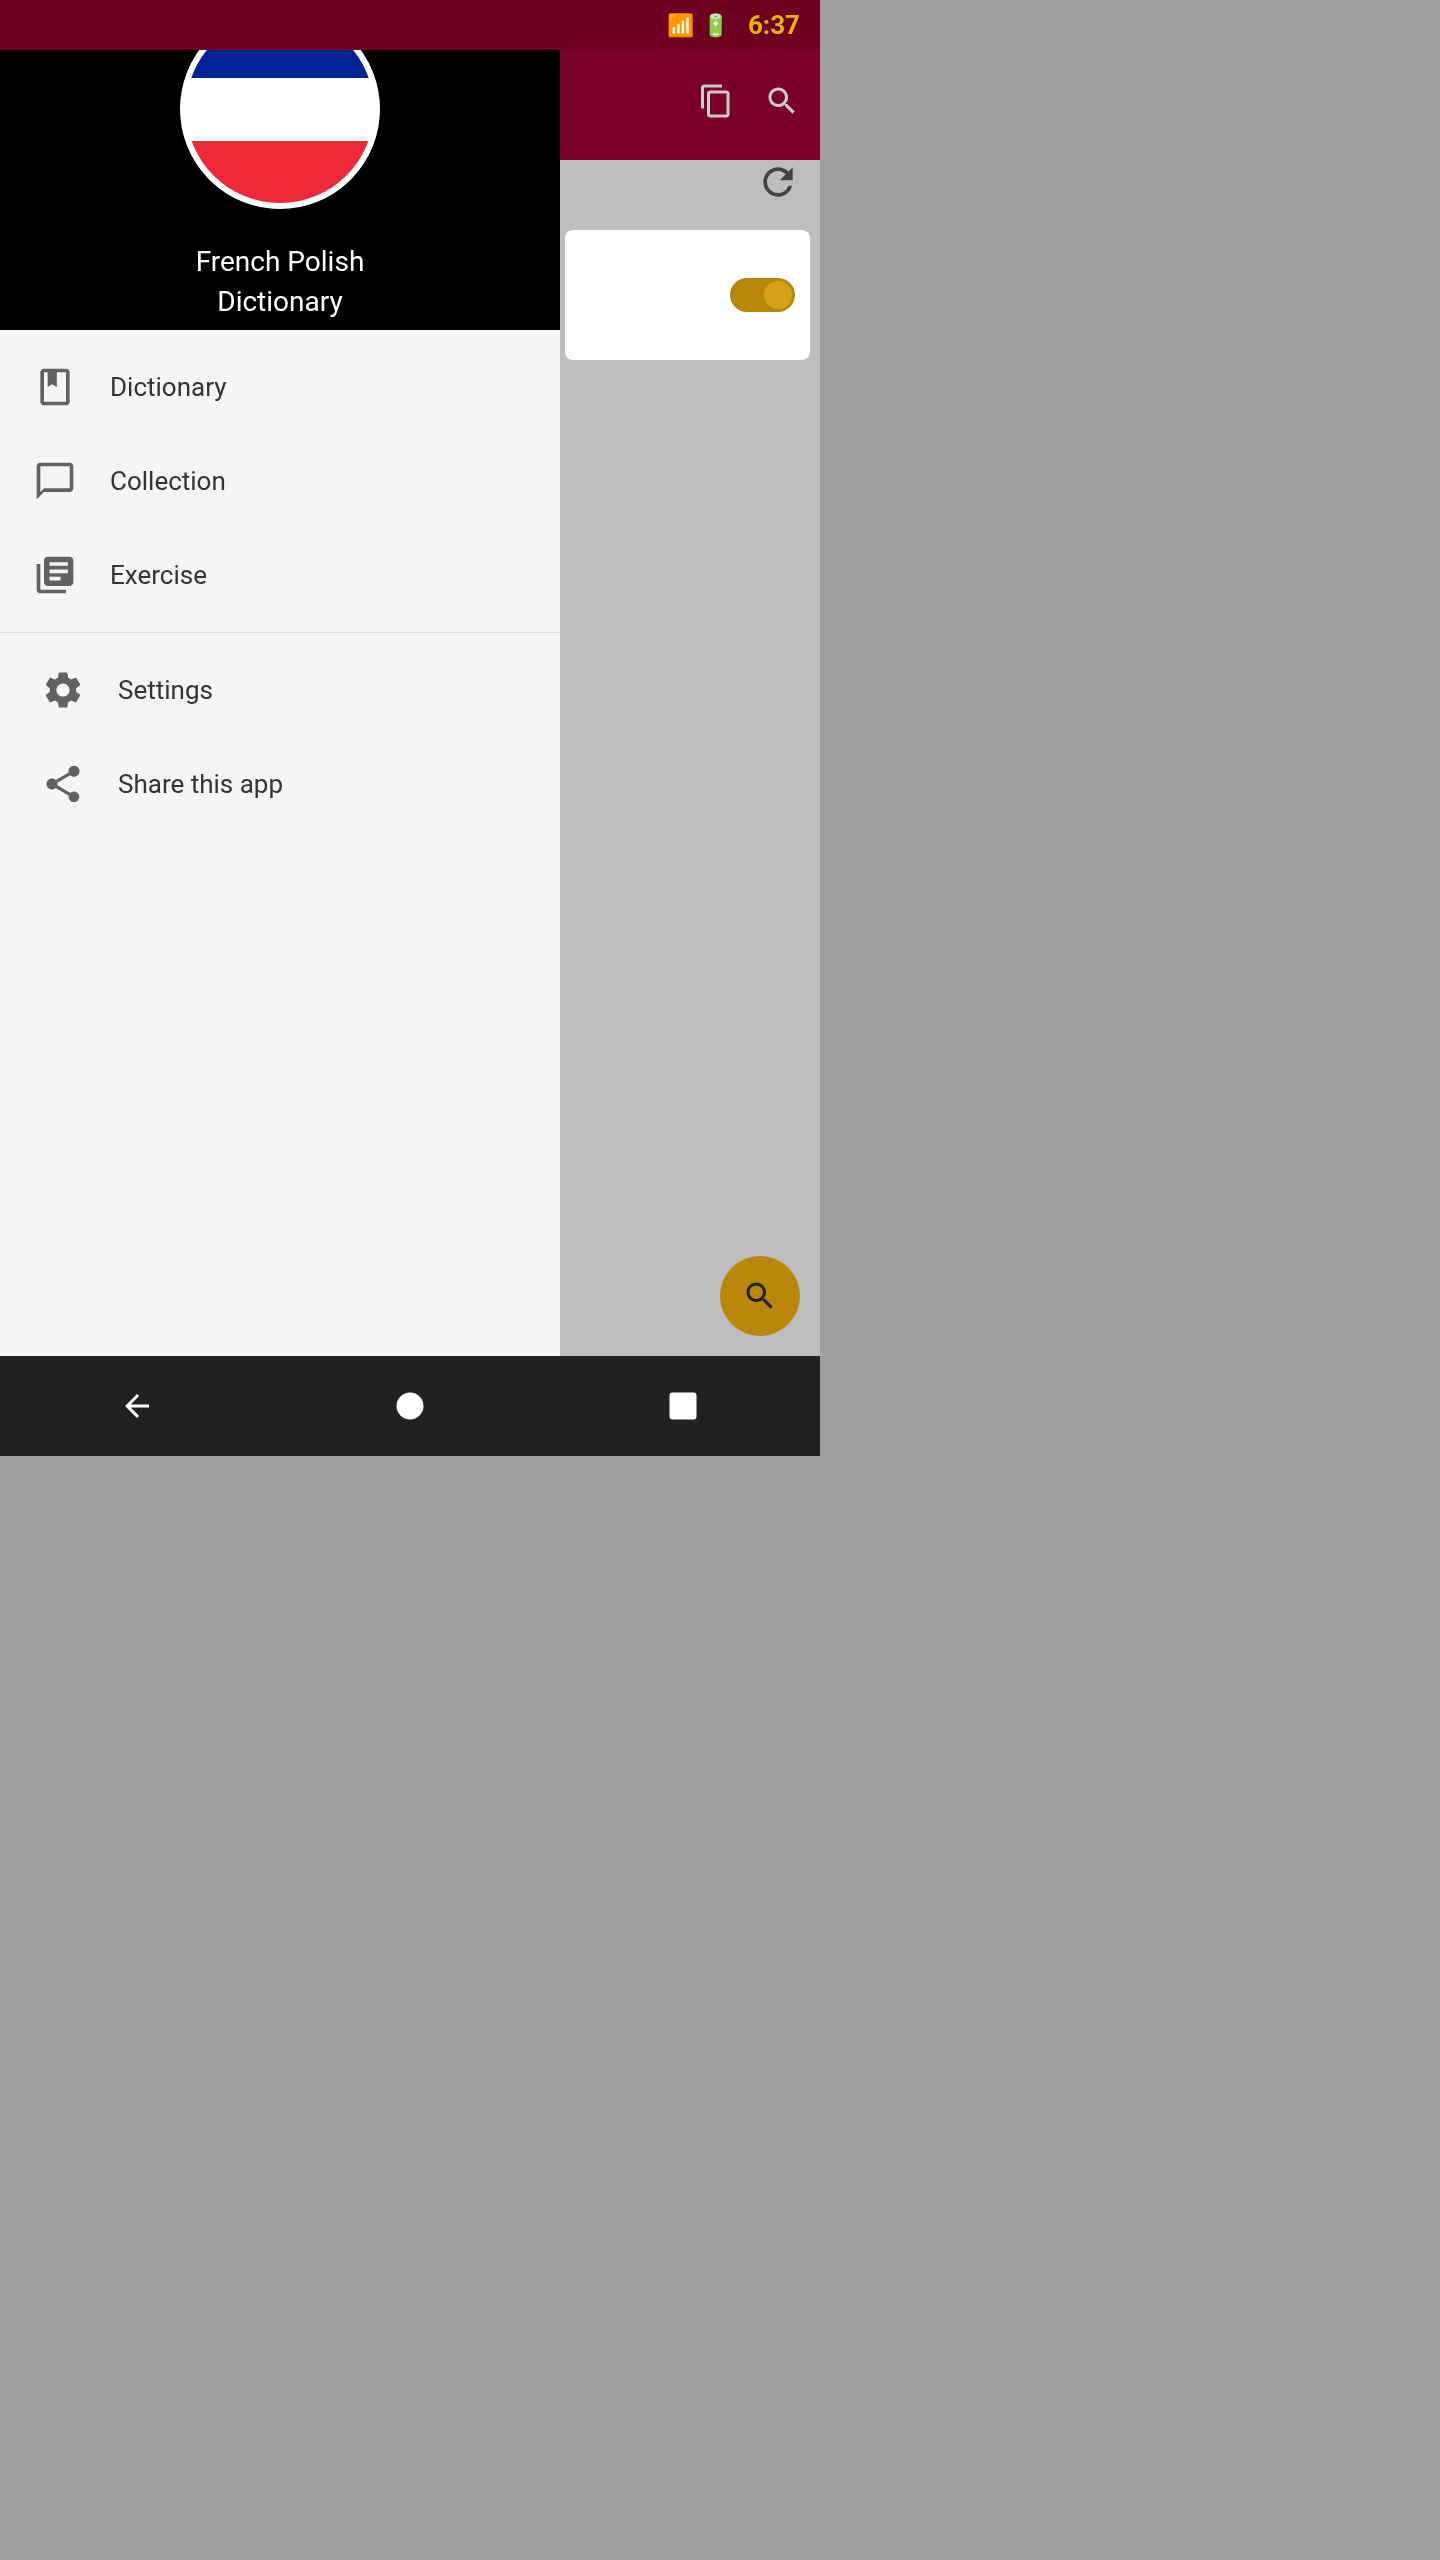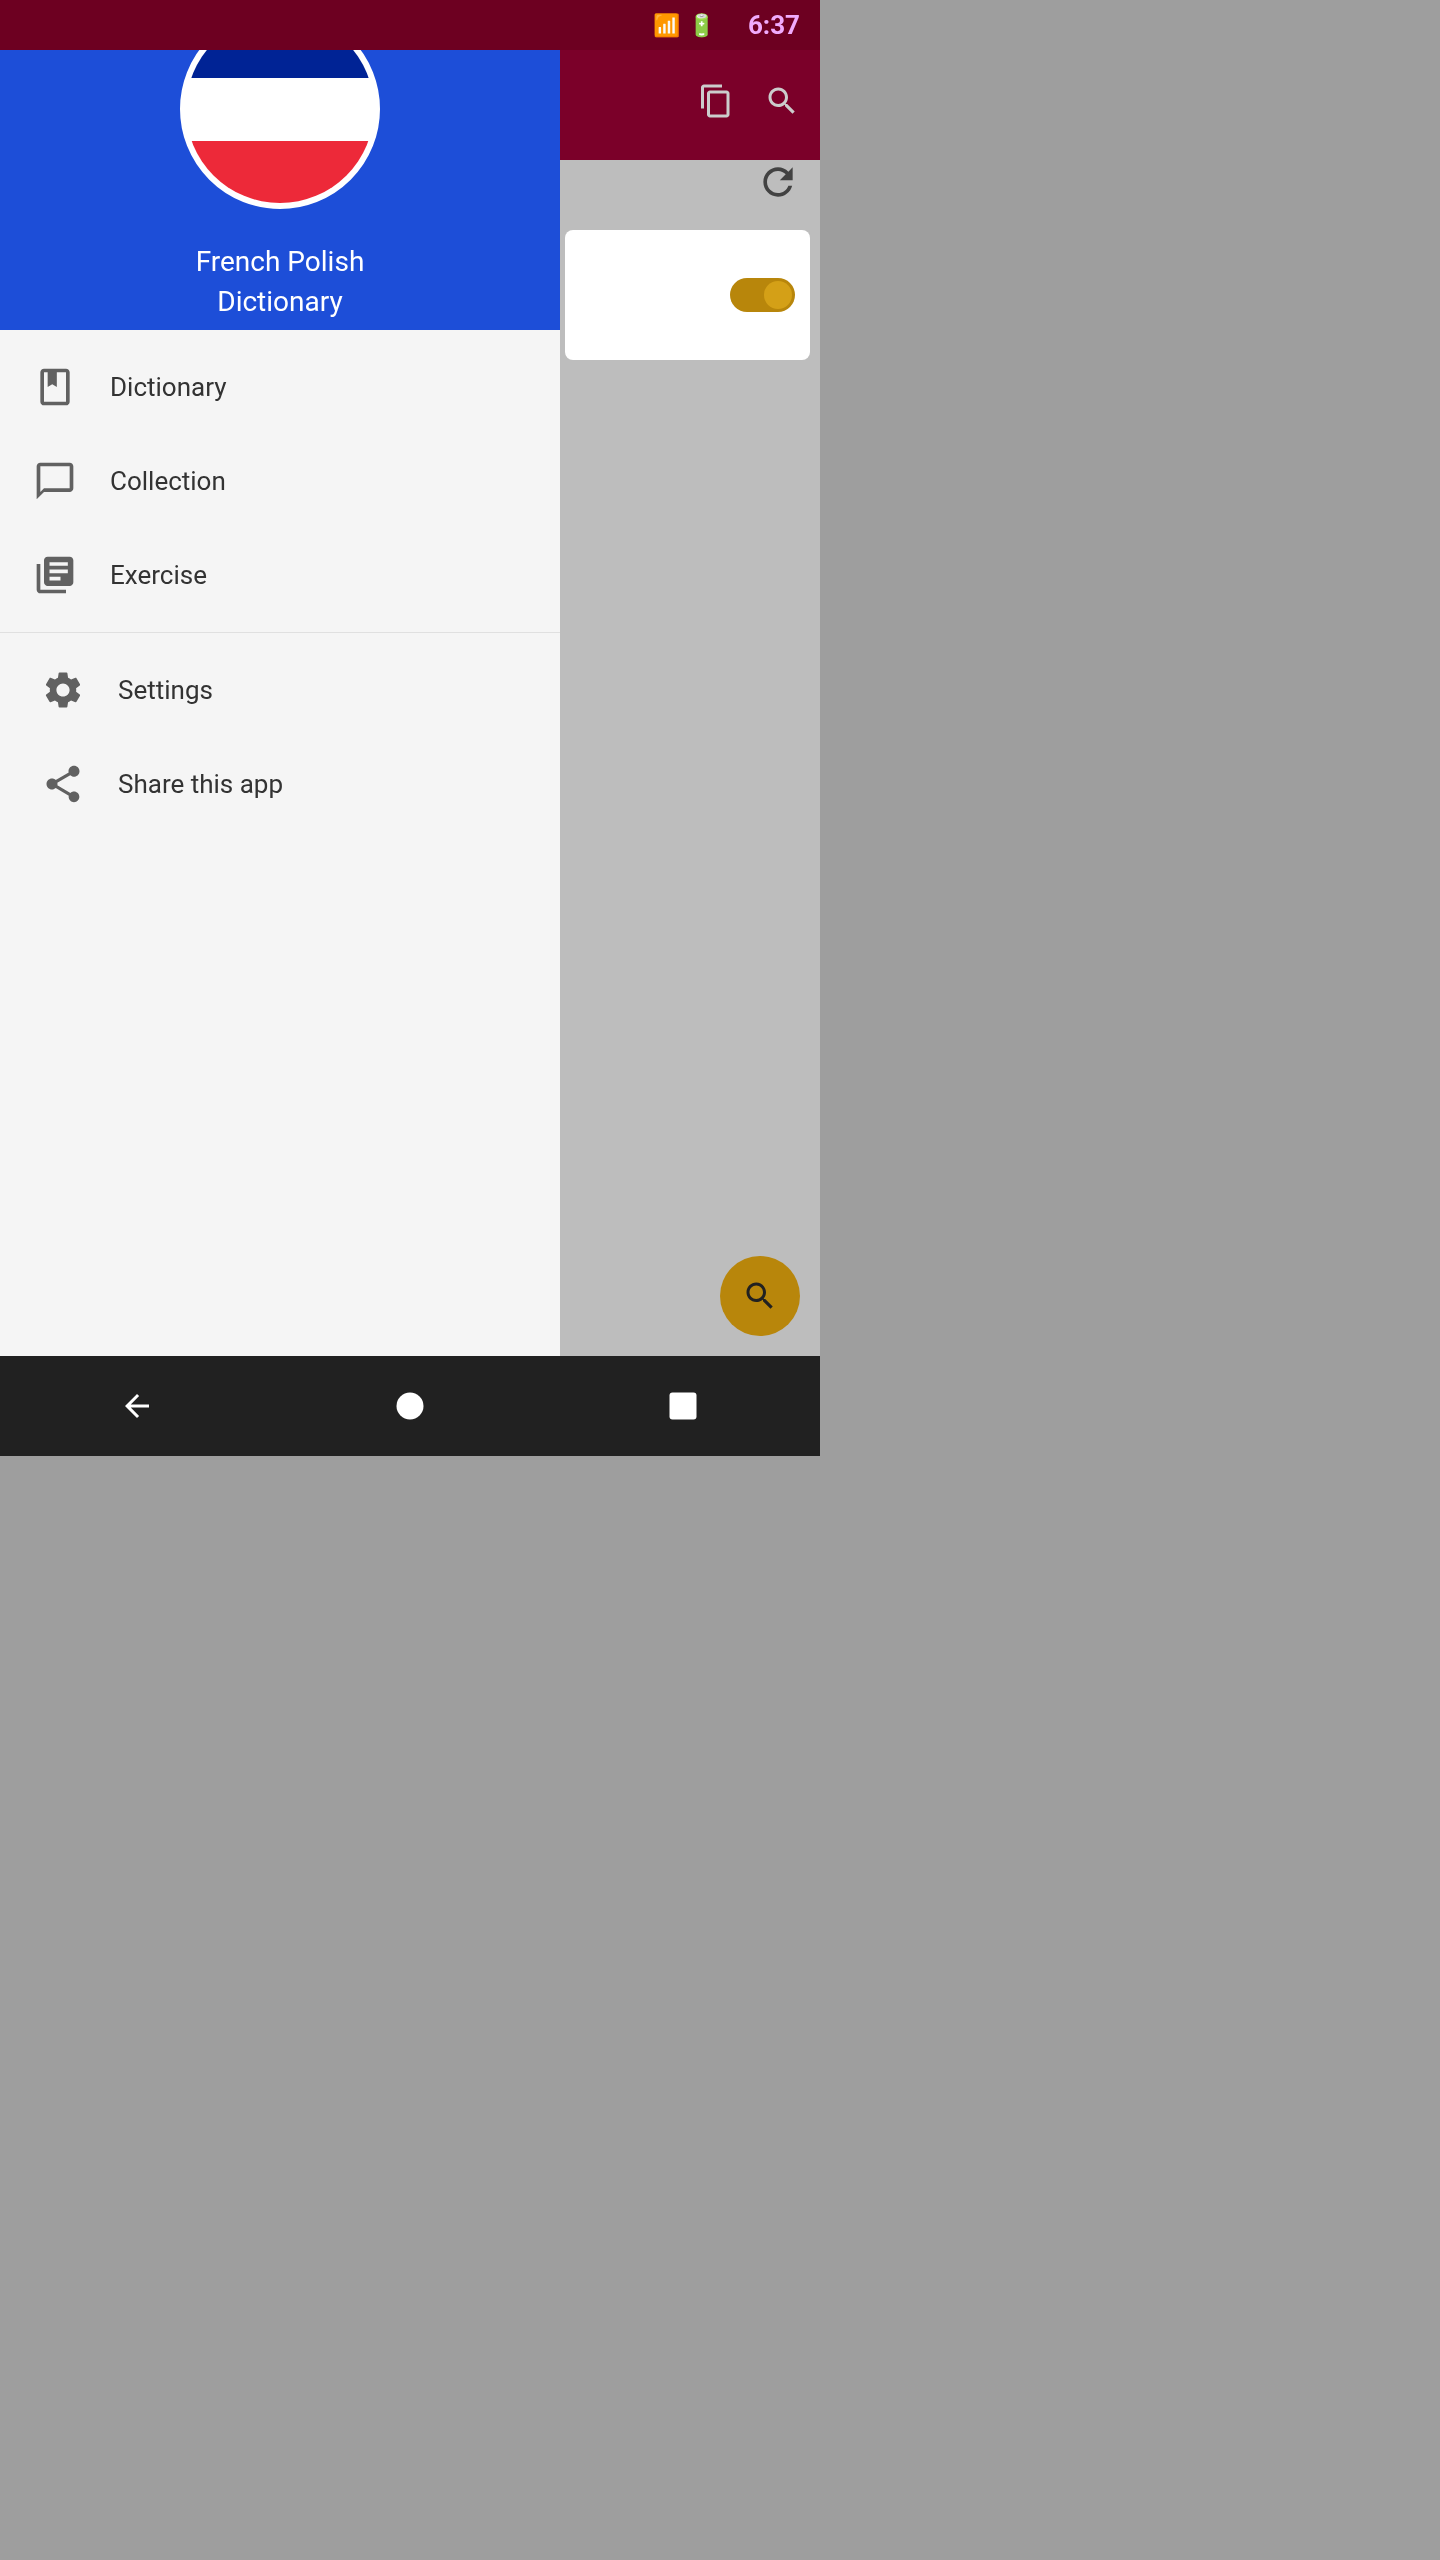--- a/index.html
+++ b/index.html
@@ -29,24 +29,24 @@
     }
     .status-bar-icons {
       display: flex;
       align-items: center;
       gap: 8px;
       color: white;
       font-size: 22px;
       font-weight: bold;
     }
     .status-time {
-      color: #f0abfc;
+      color: #eab308;
       font-size: 26px;
       font-weight: bold;
-      margin-left: 24px;
+      margin-left: 10px;
     }
 
     
     .right-panel {
       position: absolute;
       top: 0;
       left: 0;
       width: 820px;
       height: 1456px;
       background: #bdbdbd;
@@ -162,21 +162,21 @@
       width: 560px;
       height: 1456px;
       background: #f5f5f5;
       z-index: 8;
       display: flex;
       flex-direction: column;
     }
 
     
     .drawer-header {
-      background: #1d4ed8;
+      background: #000000;
       width: 100%;
       height: 330px;
       display: flex;
       flex-direction: column;
       align-items: center;
       justify-content: center;
       gap: 33px;
     }
 
     

